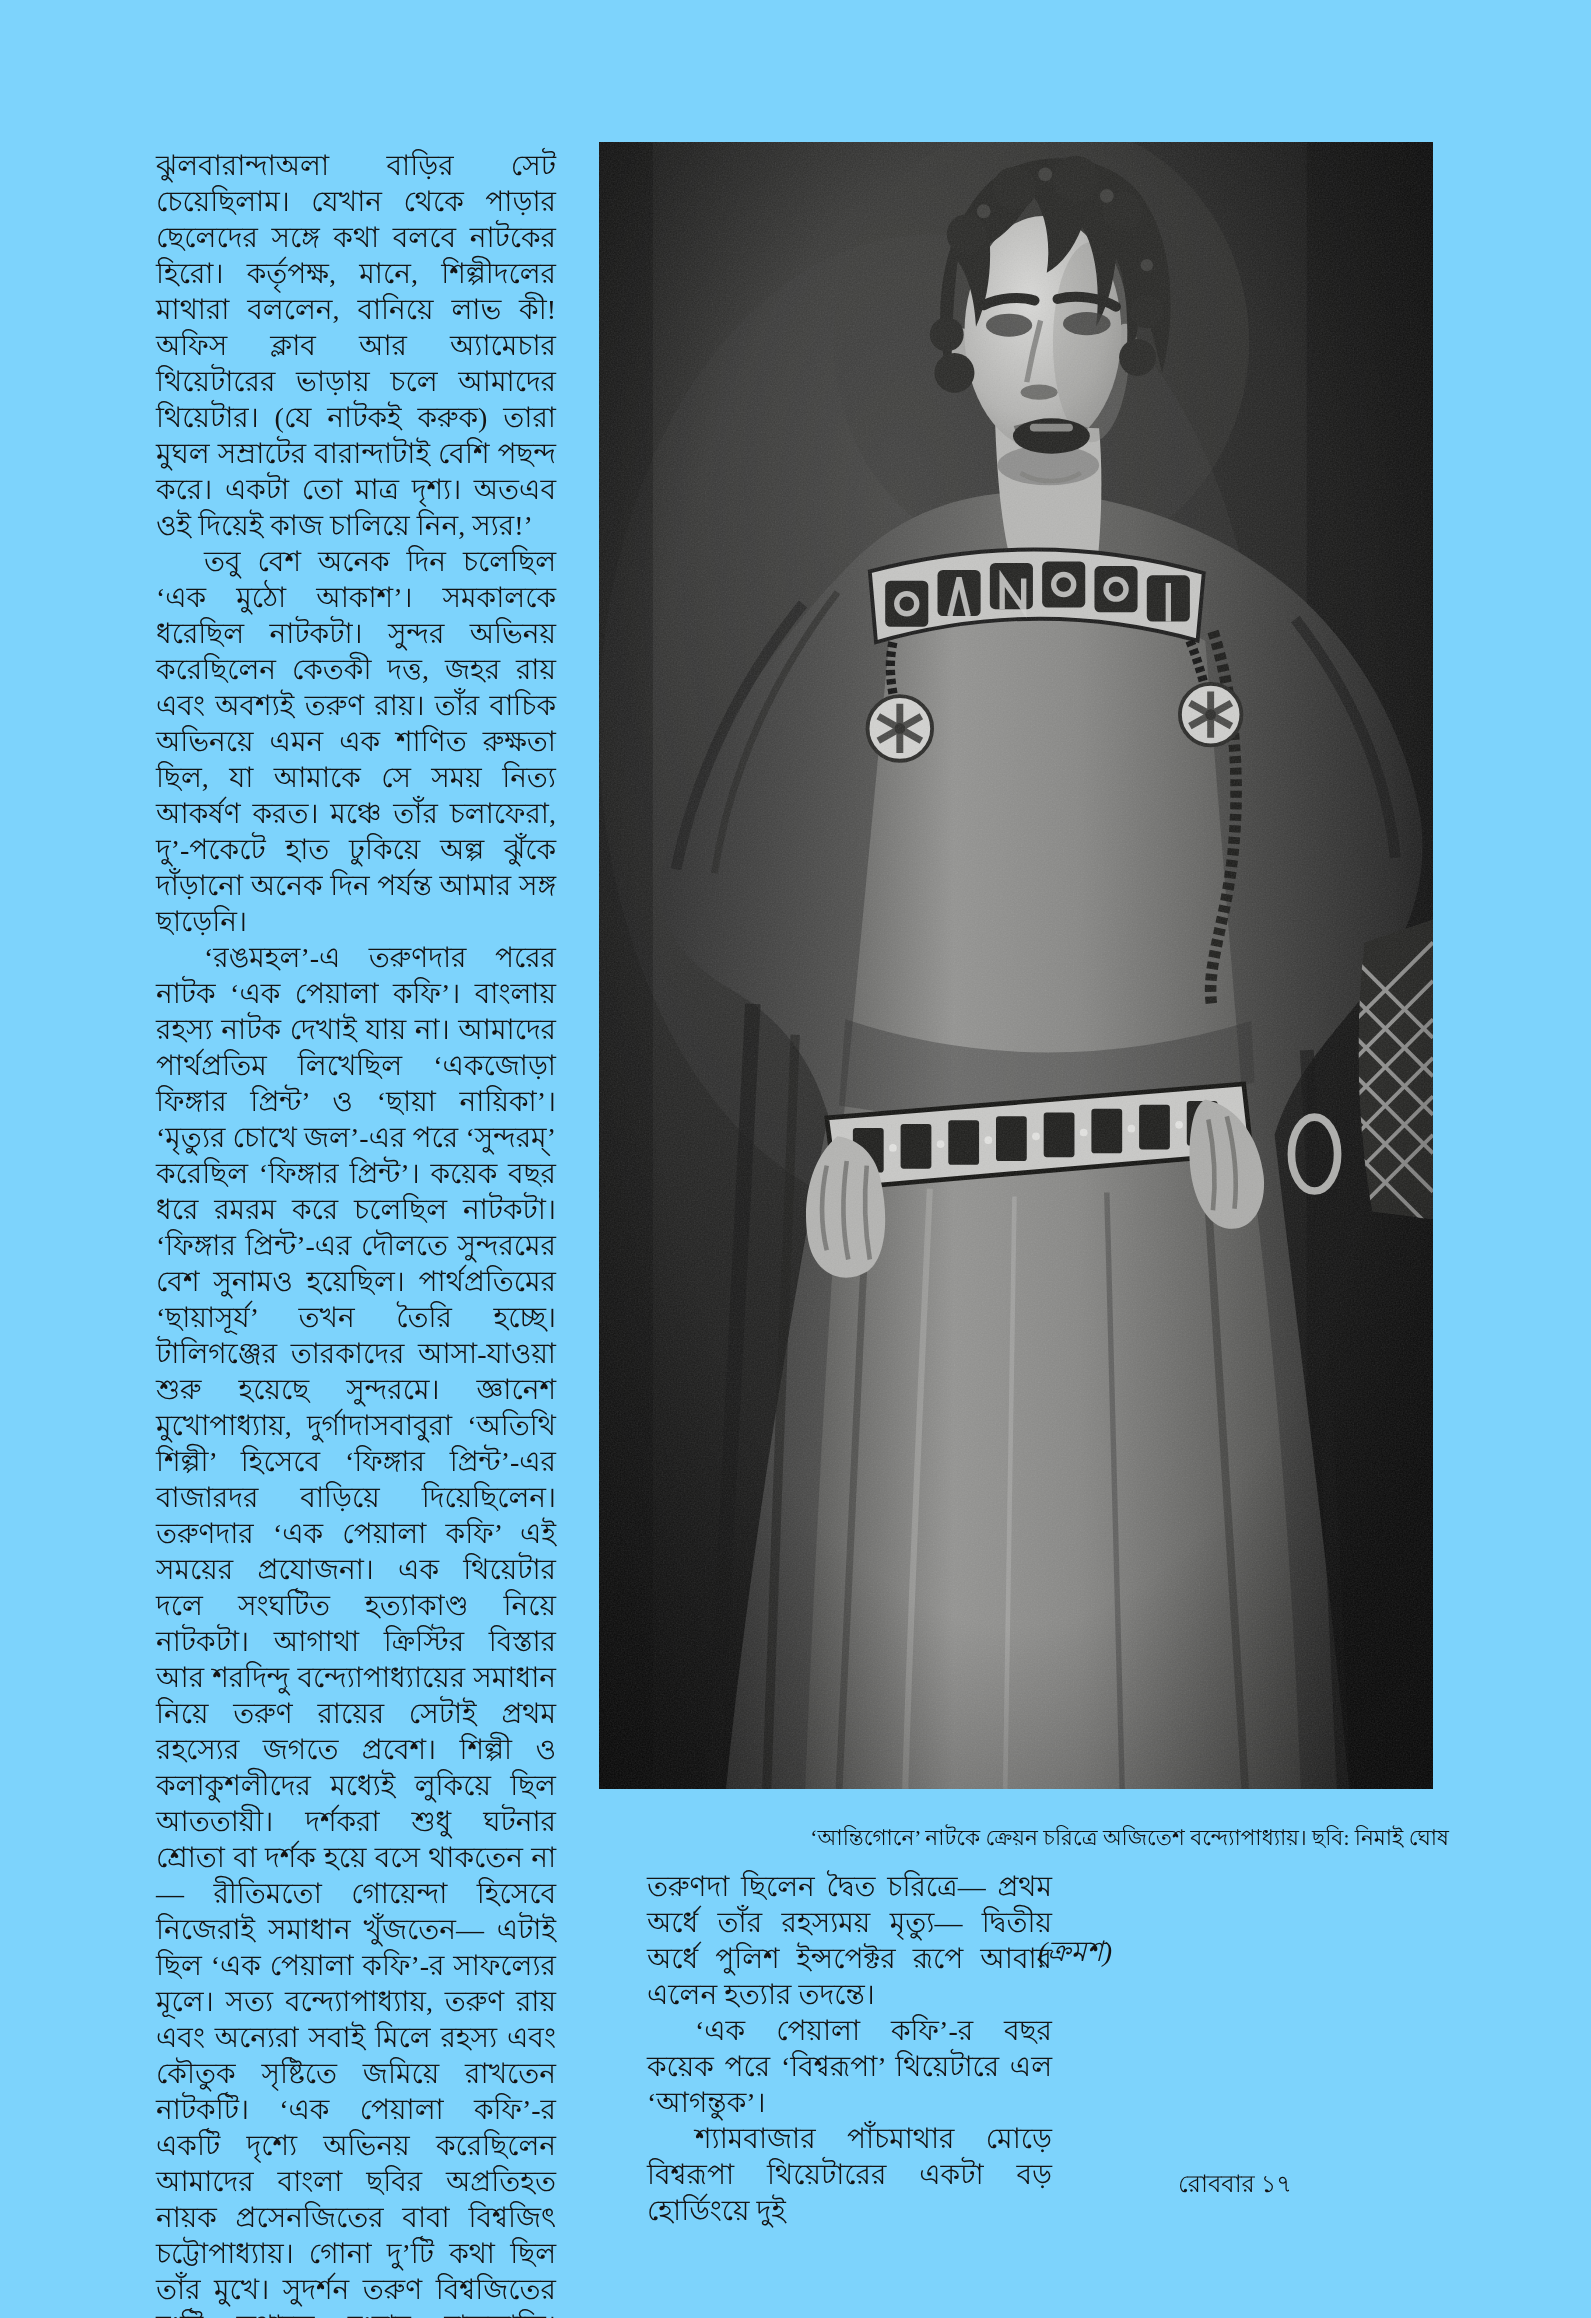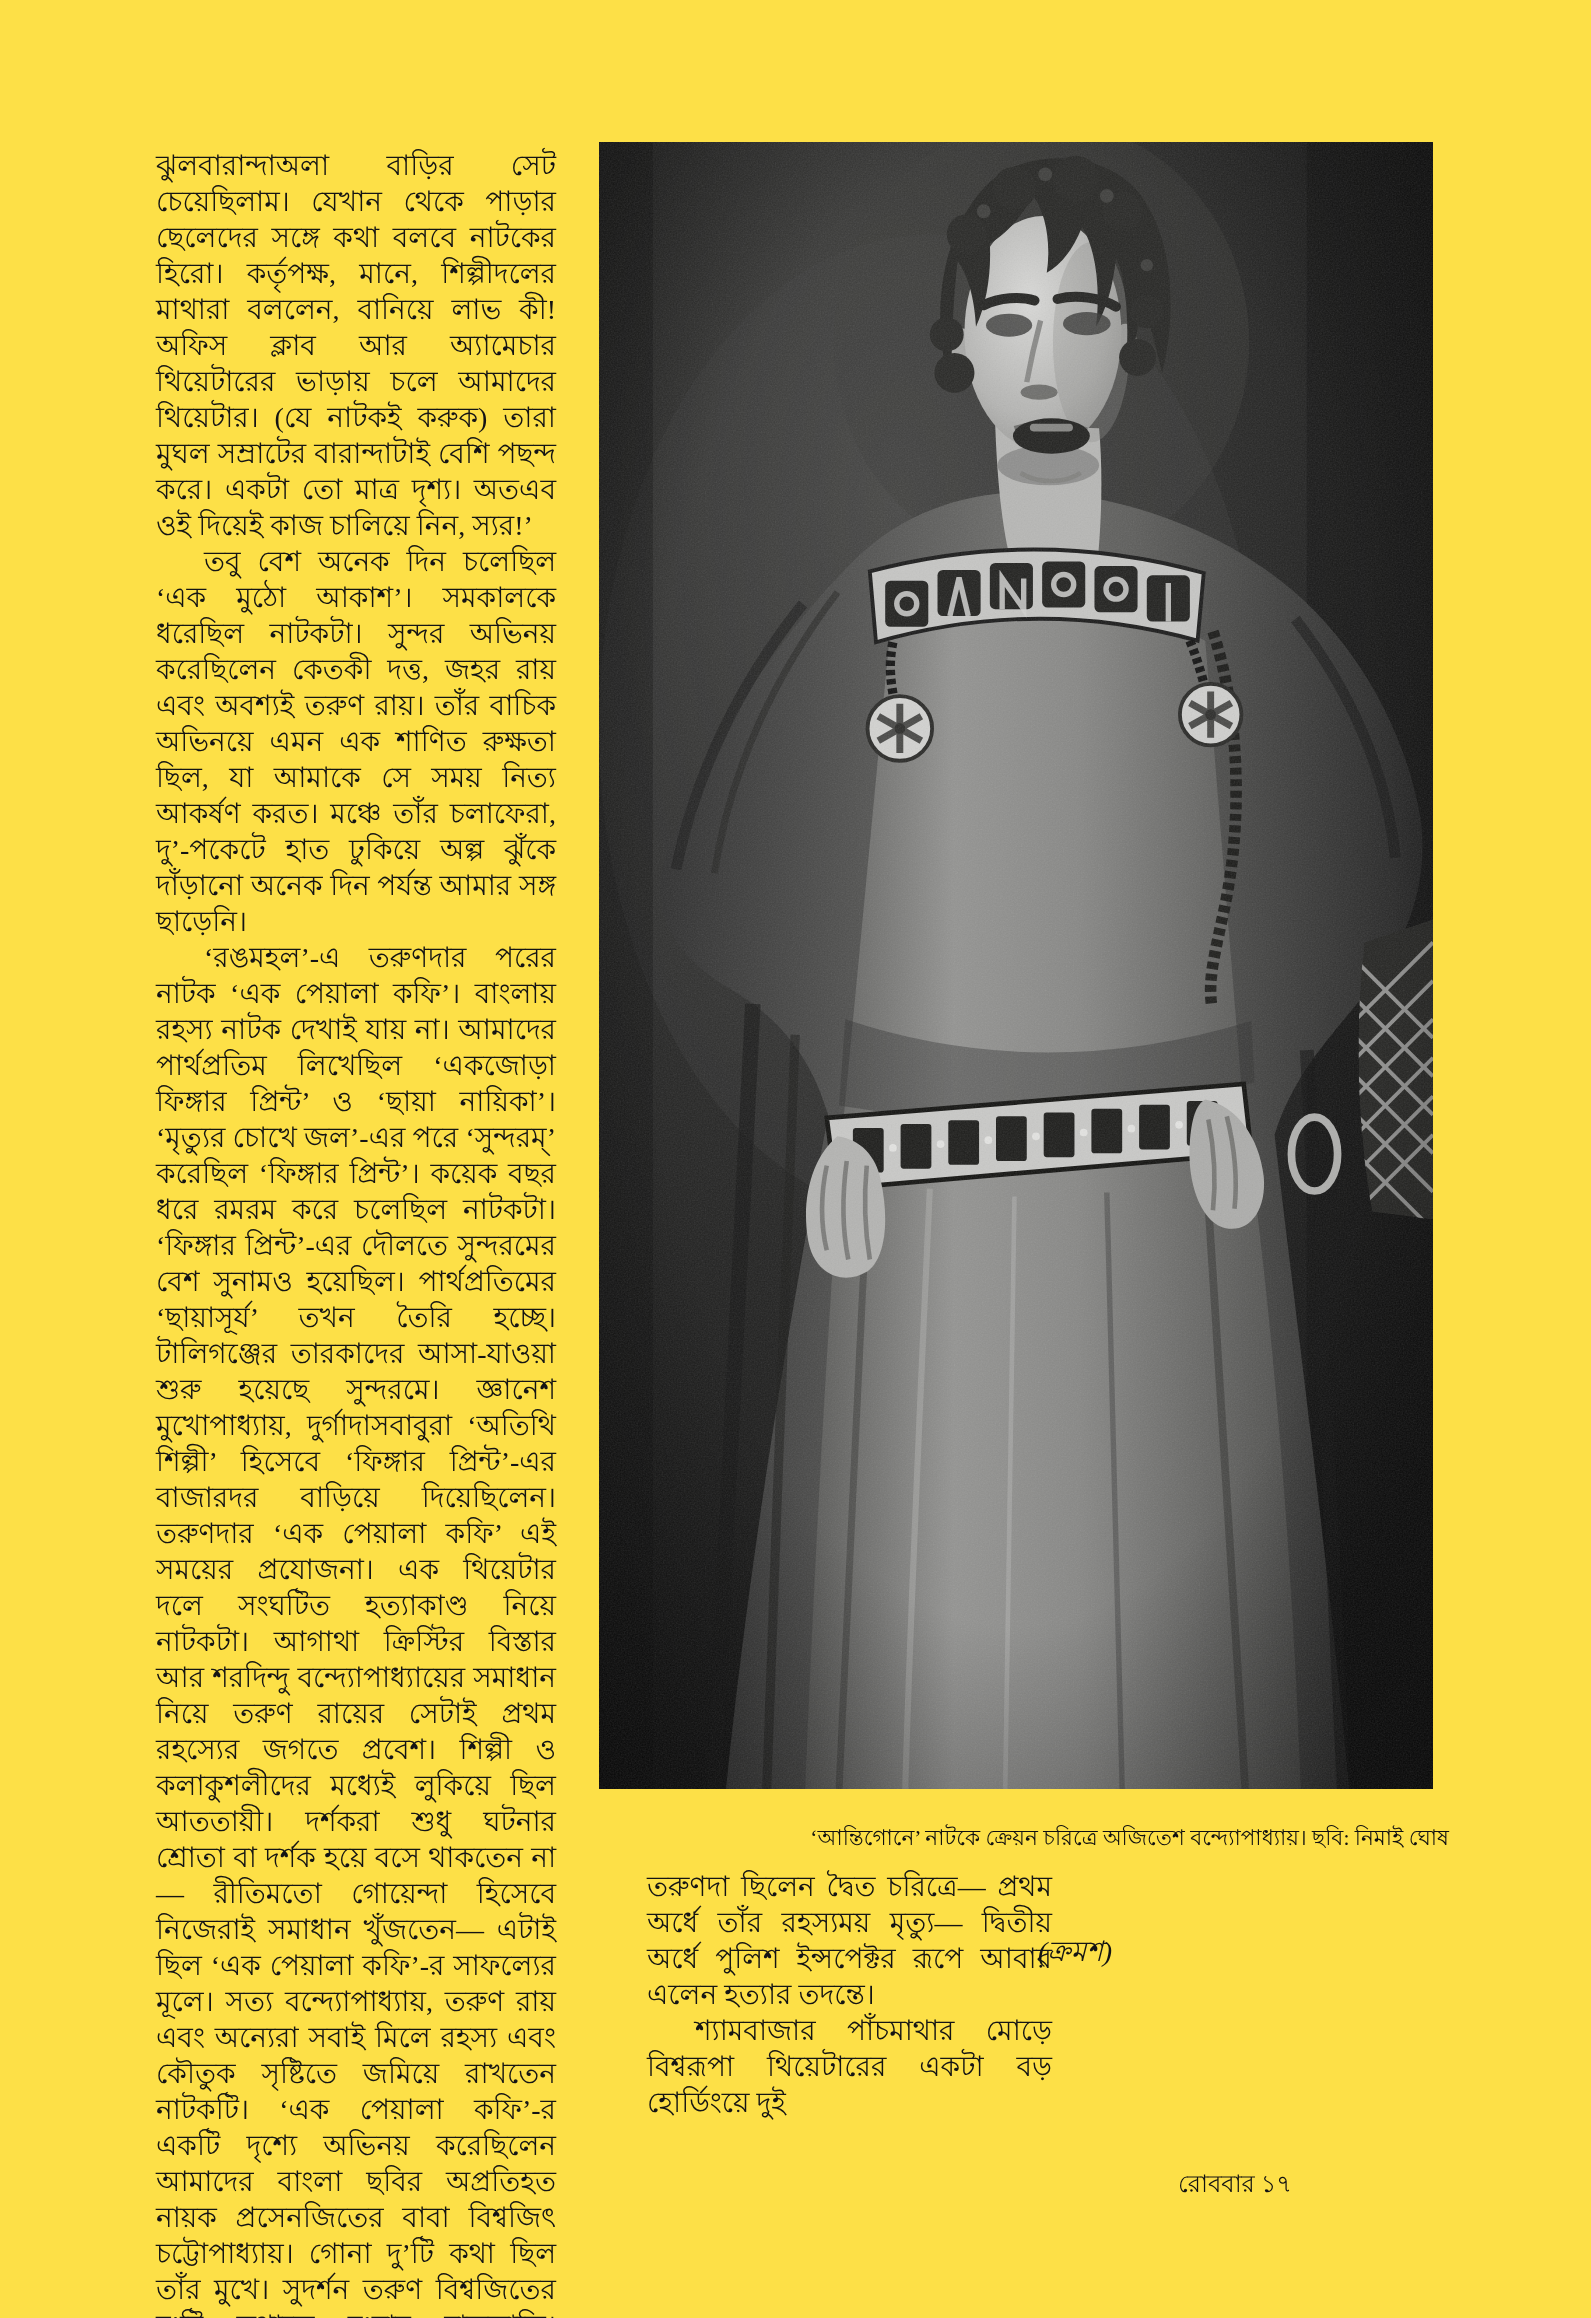--- a/index.html
+++ b/index.html
@@ -1,20 +1,20 @@
 <!DOCTYPE html>
 <html lang="bn" style="font-size:12.3px"><head>
 <meta charset="utf-8">
 <title>রোববার — পৃষ্ঠা ১৭</title>
 <style>
   html,body{margin:0;padding:0;background:#d9d9d6;}
   .page{
     position:relative;
     width:1591px;height:2319px;
-    background:#fde047;
+    background:#7dd3fc;
     font-family:"Liberation Serif","DejaVu Serif",serif;
     color:#141414;
     overflow:hidden;
   }
   .col{position:absolute;}
   .col p{
     margin:0;
     font-size:28px;
     line-height:36px;
     text-align:justify;
@@ -233,20 +233,21 @@
 
       <rect width="1084" height="2140" fill="url(#vig)"></rect>
       <rect width="1084" height="2140" filter="url(#grain)" opacity="0.14"></rect>
     </svg>
   </figure>
 
   <p class="caption">‘আন্তিগোনে’ নাটকে ক্রেয়ন চরিত্রে অজিতেশ বন্দ্যোপাধ্যায়। ছবি: নিমাই ঘোষ</p>
 
   <section class="col col-mid">
     <p class="para">তরুণদা ছিলেন দ্বৈত চরিত্রে— প্রথম অর্ধে তাঁর রহস্যময় মৃত্যু— দ্বিতীয় অর্ধে পুলিশ ইন্সপেক্টর রূপে আবার এলেন হত্যার তদন্তে।</p>
+    <p class="para indent">‘এক পেয়ালা কফি’-র বছর কয়েক পরে ‘বিশ্বরূপা’ থিয়েটারে এল ‘আগন্তুক’।</p>
     <p class="para indent">শ্যামবাজার পাঁচমাথার মোড়ে বিশ্বরূপা থিয়েটারের একটা বড় হোর্ডিংয়ে দুই</p>
   </section>
 
   <section class="col col-right">
     <p class="para continuation">(ক্রমশ)</p>
   </section>
 
   <div class="footer">রোববার ১৭</div>
 
 </div>

